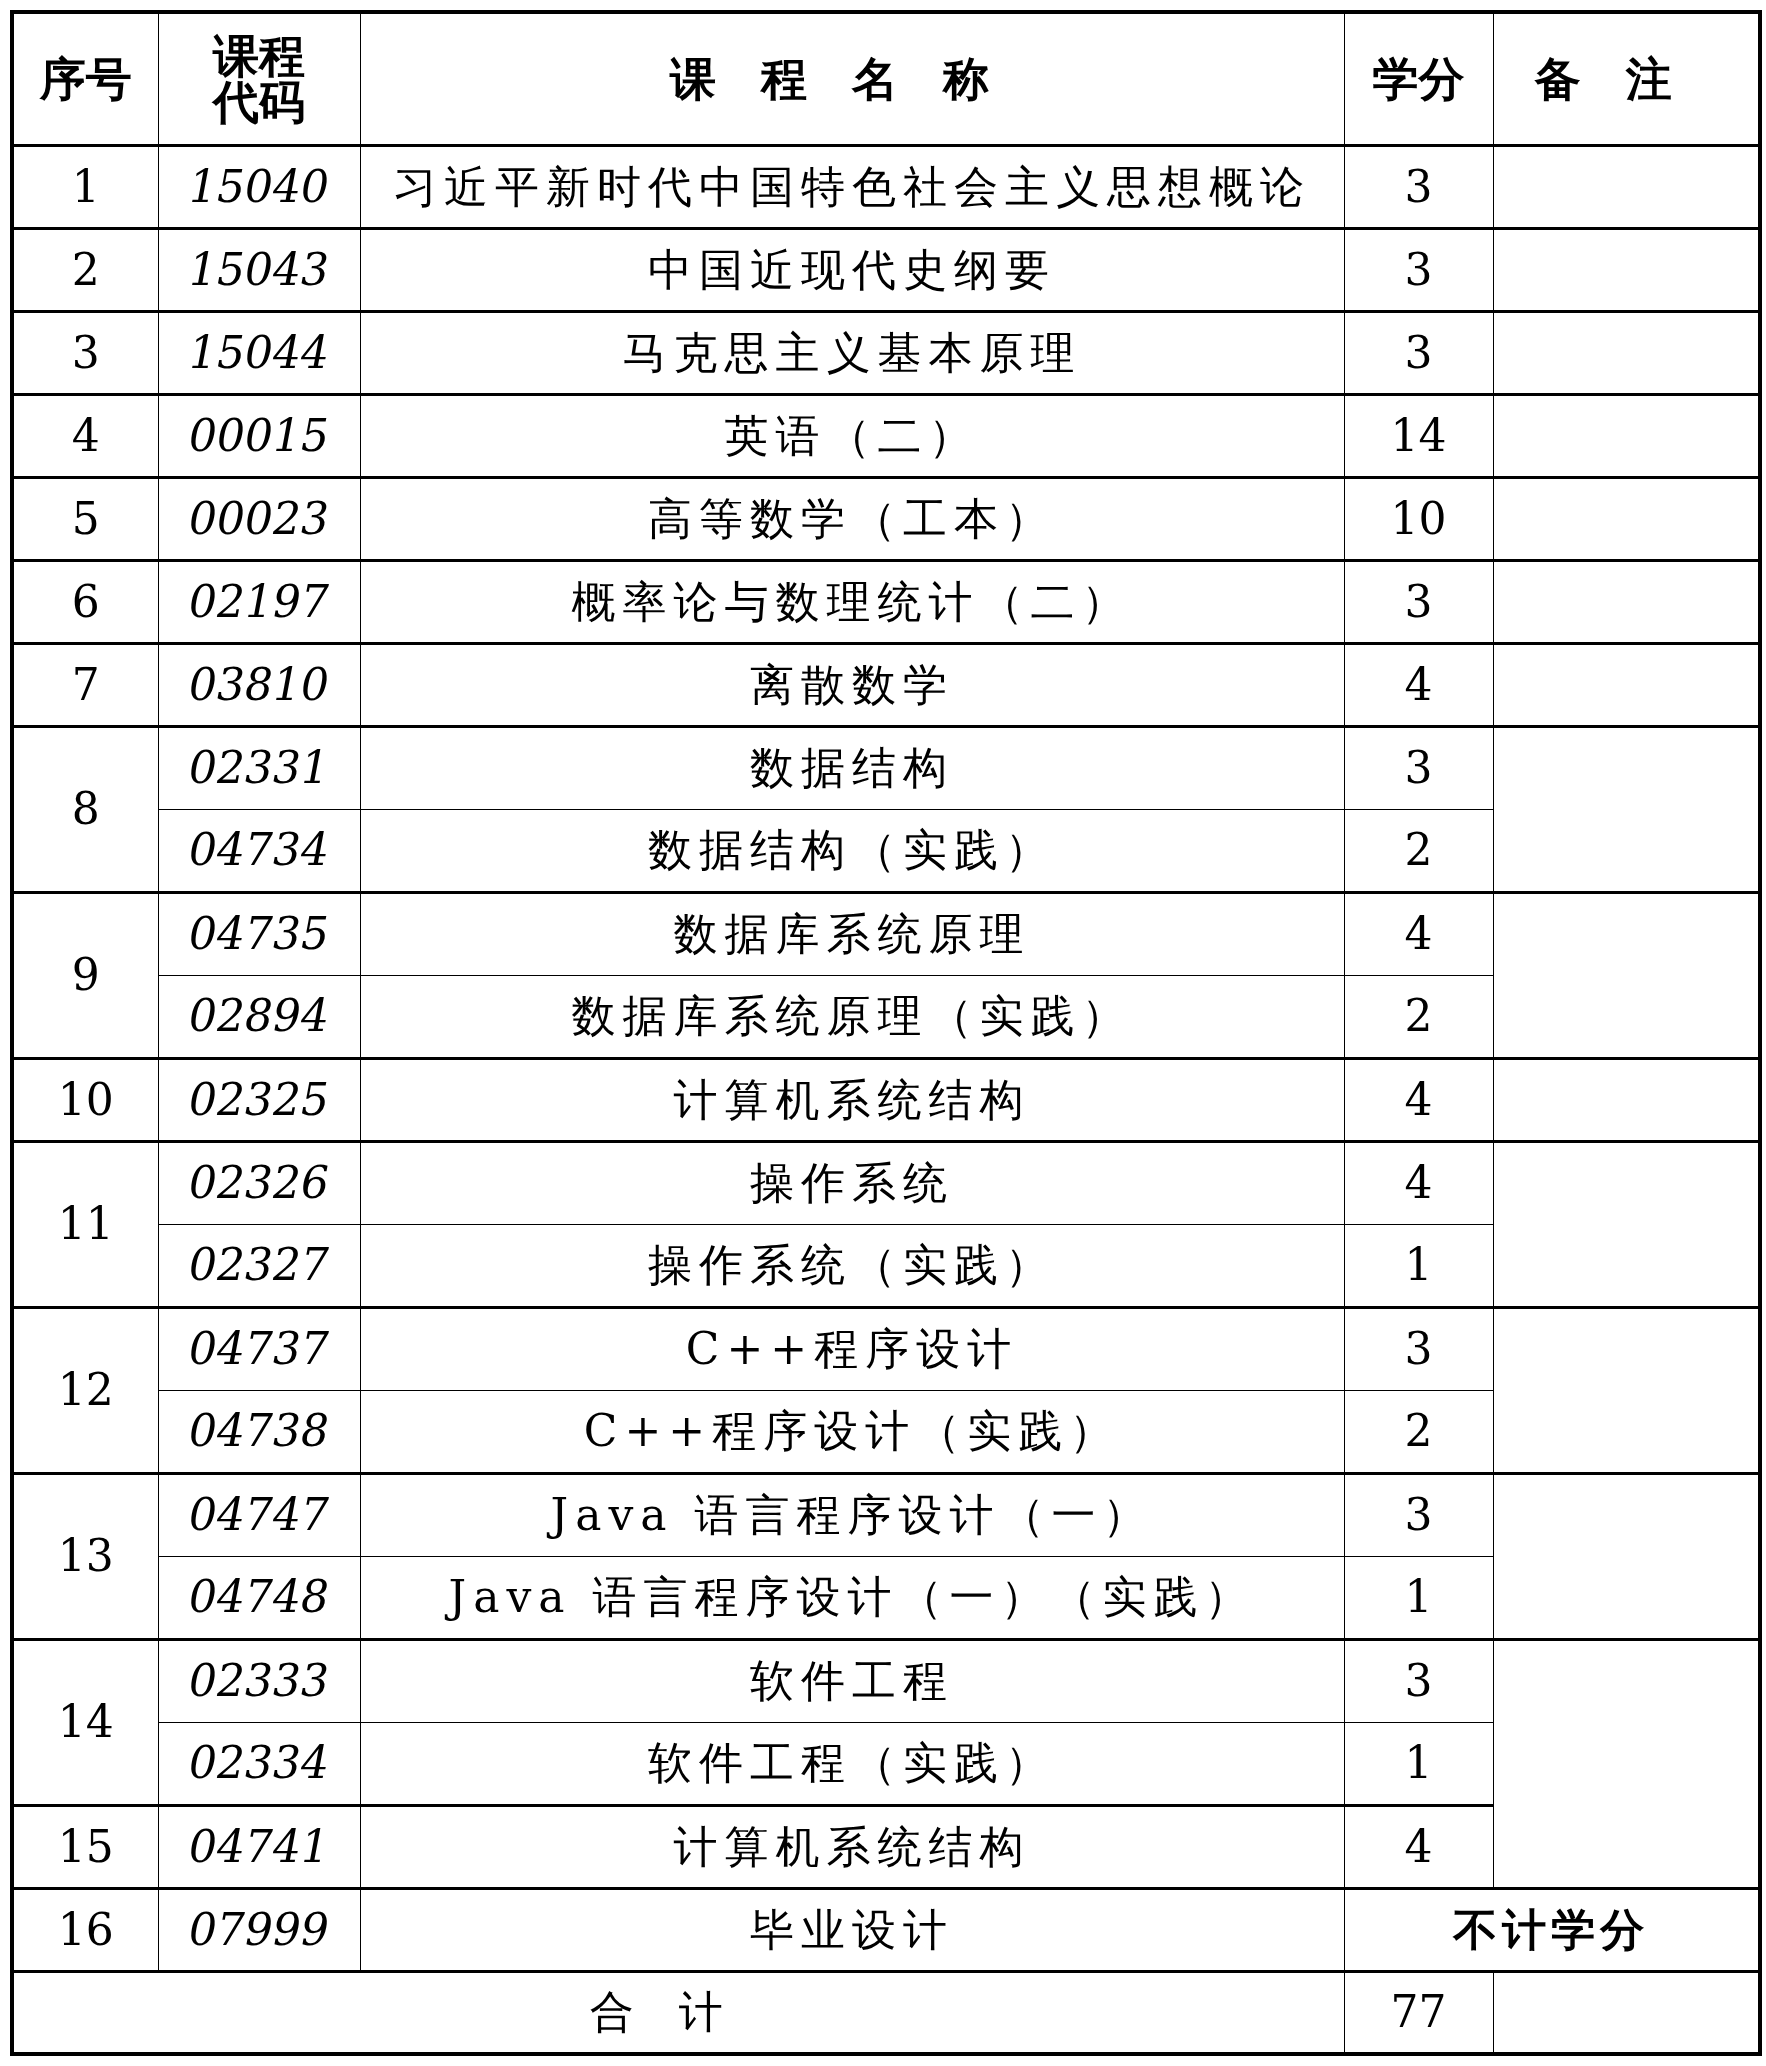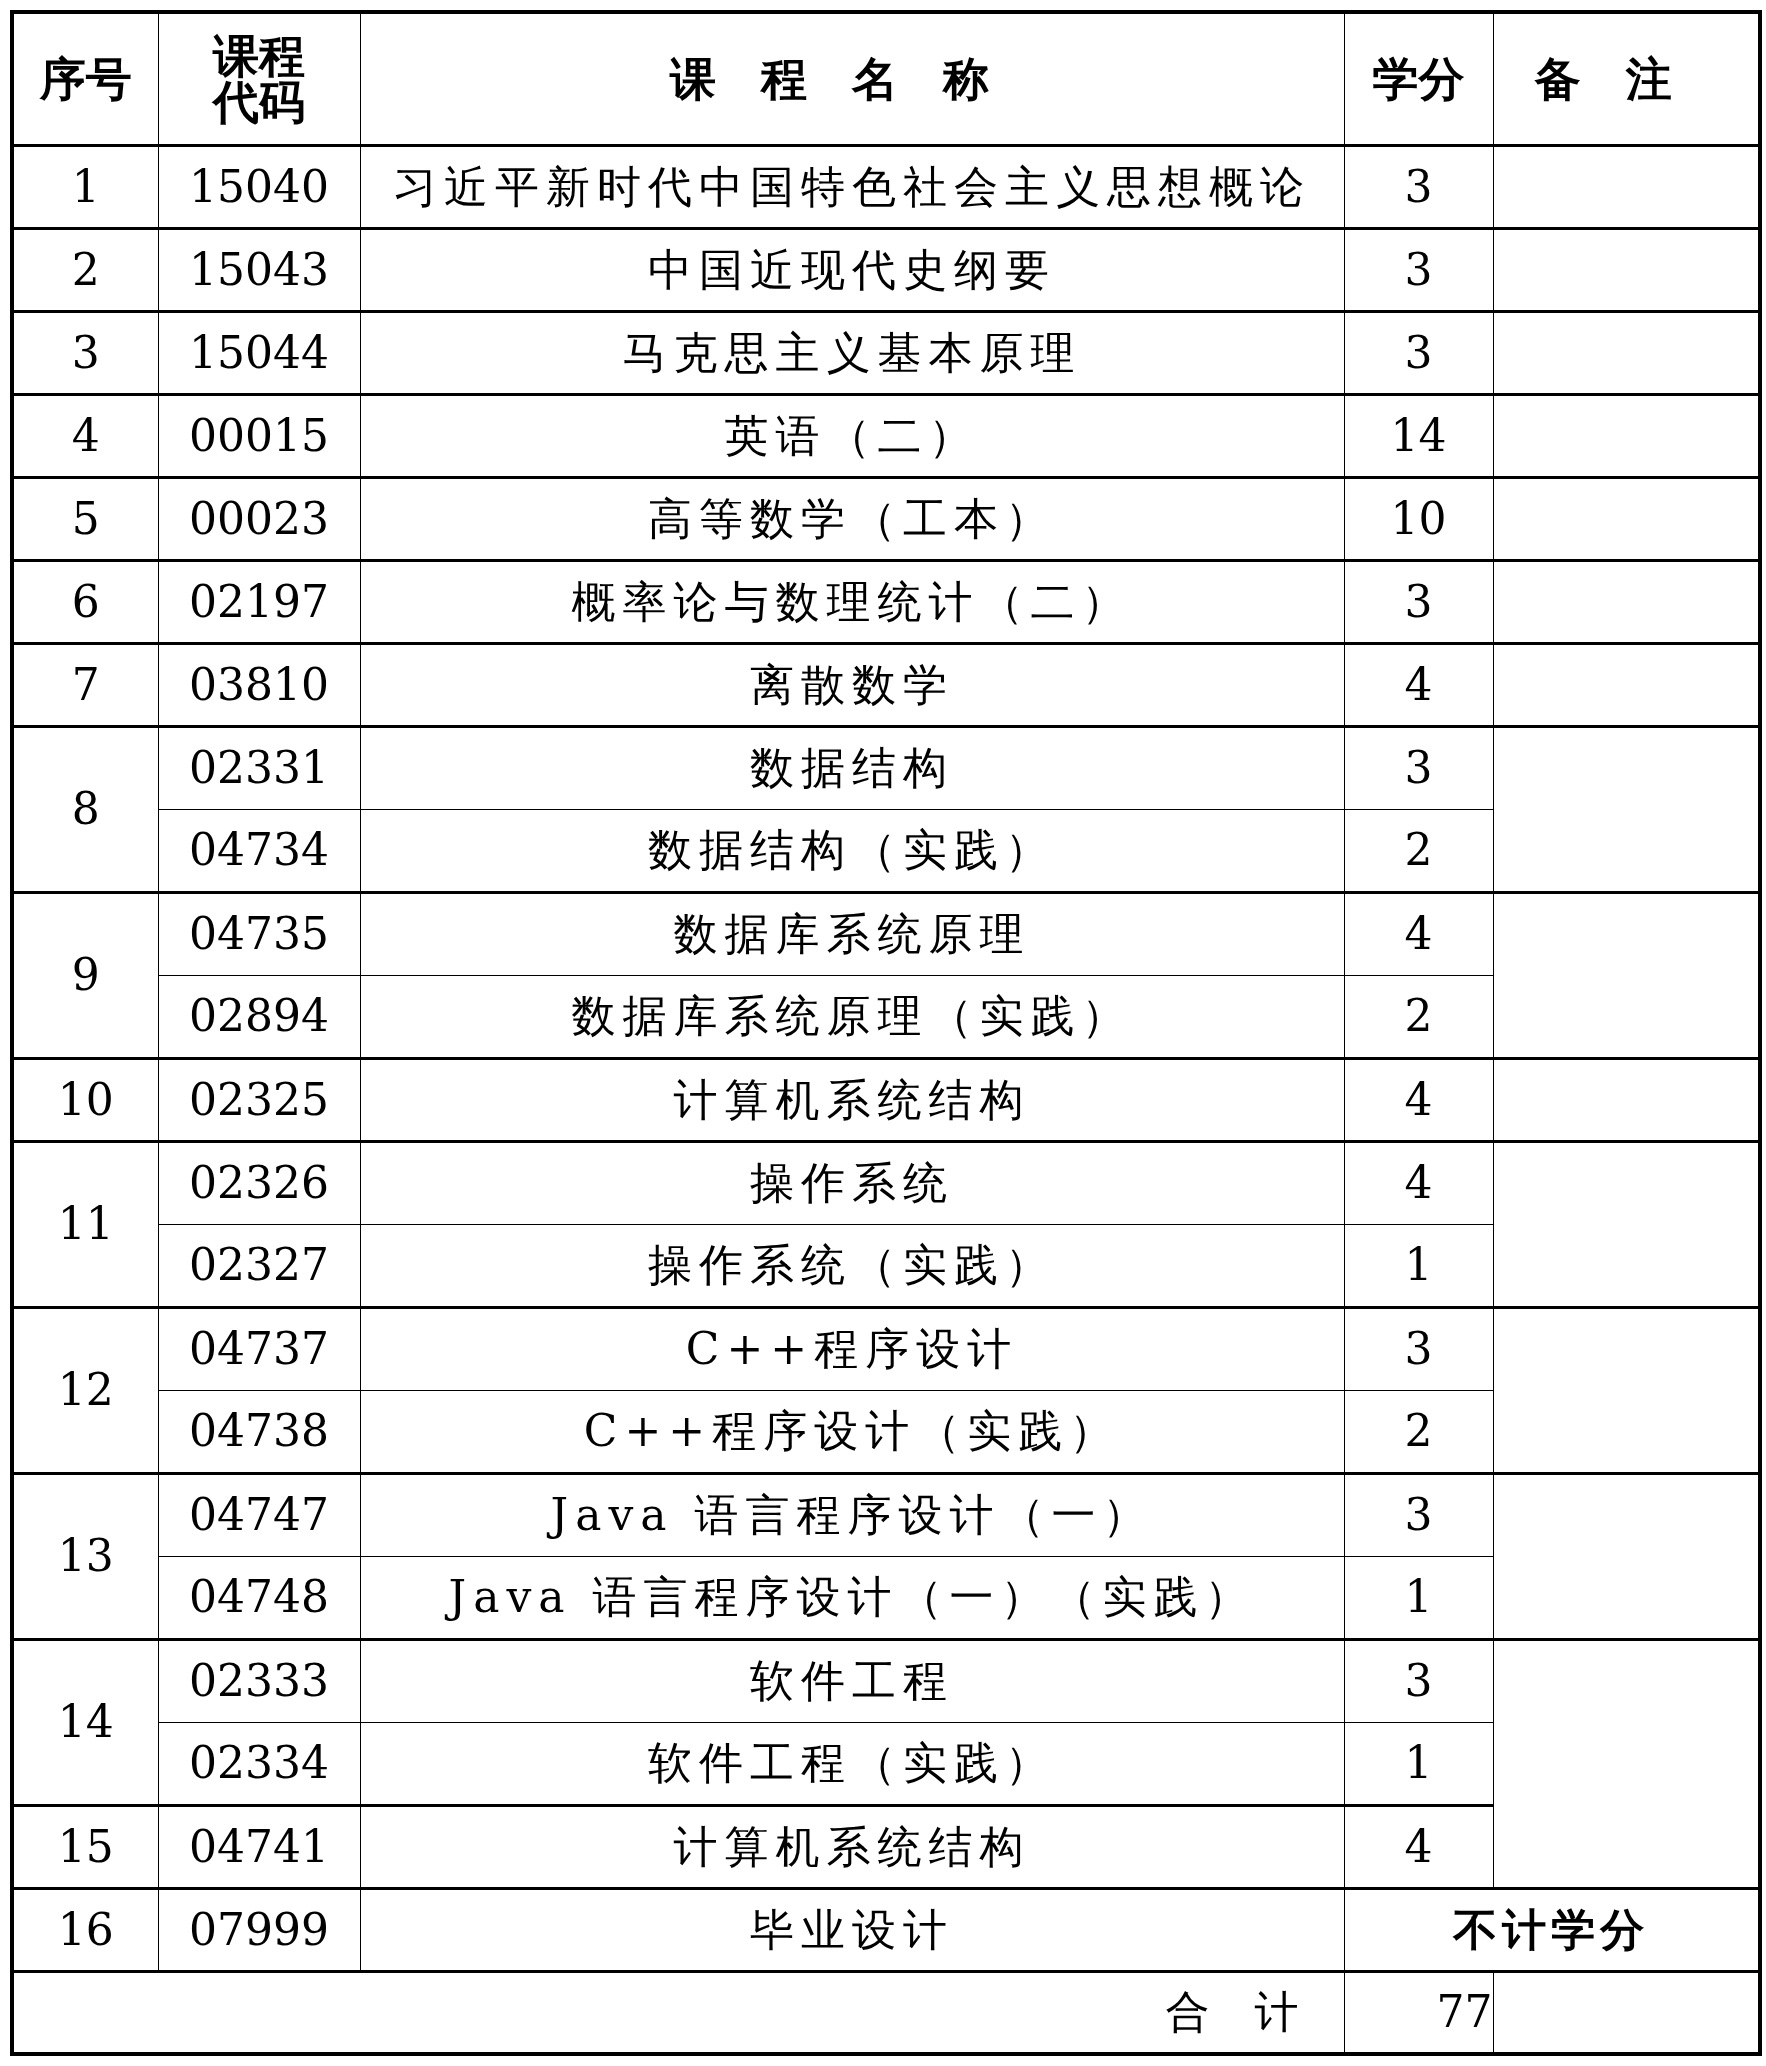--- a/index.html
+++ b/index.html
@@ -16,23 +16,23 @@
     padding:0; vertical-align:middle; text-align:center;
     font-weight:normal; font-size:44px; line-height:1;
   }
   table.course-table th { font-family: "DejaVu Sans", "Liberation Sans", sans-serif; font-weight:bold; font-size:46px; }
   tr.header { height:133px; }
   tr.header th { border-bottom:3.5px solid #000; }
   tr.row { height:83px; }
   tr.group-start td { border-top:3.5px solid #000; }
   tr.sub td.code, tr.sub td.name, tr.sub td.credit { border-top:1px solid #84cc16; }
   tr.total { height:83px; }
-  tr.total td { border-top:3.5px solid #000;text-align:right; }
+  tr.total td { border-top:3.5px solid #000; }
   td.name { text-align:left; padding-left:25px; letter-spacing:7px; }
-  td.code { font-family:"DejaVu Serif", serif; }
+  td.code { font-family:"DejaVu Serif", serif;font-style:italic; }
   .spaced { letter-spacing:45px;margin-left:32px; }
 </style>
 </head>
 <body>
 
 <table class="course-table">
   <colgroup>
     <col style="width:146px">
     <col style="width:202px">
     <col style="width:984px">

